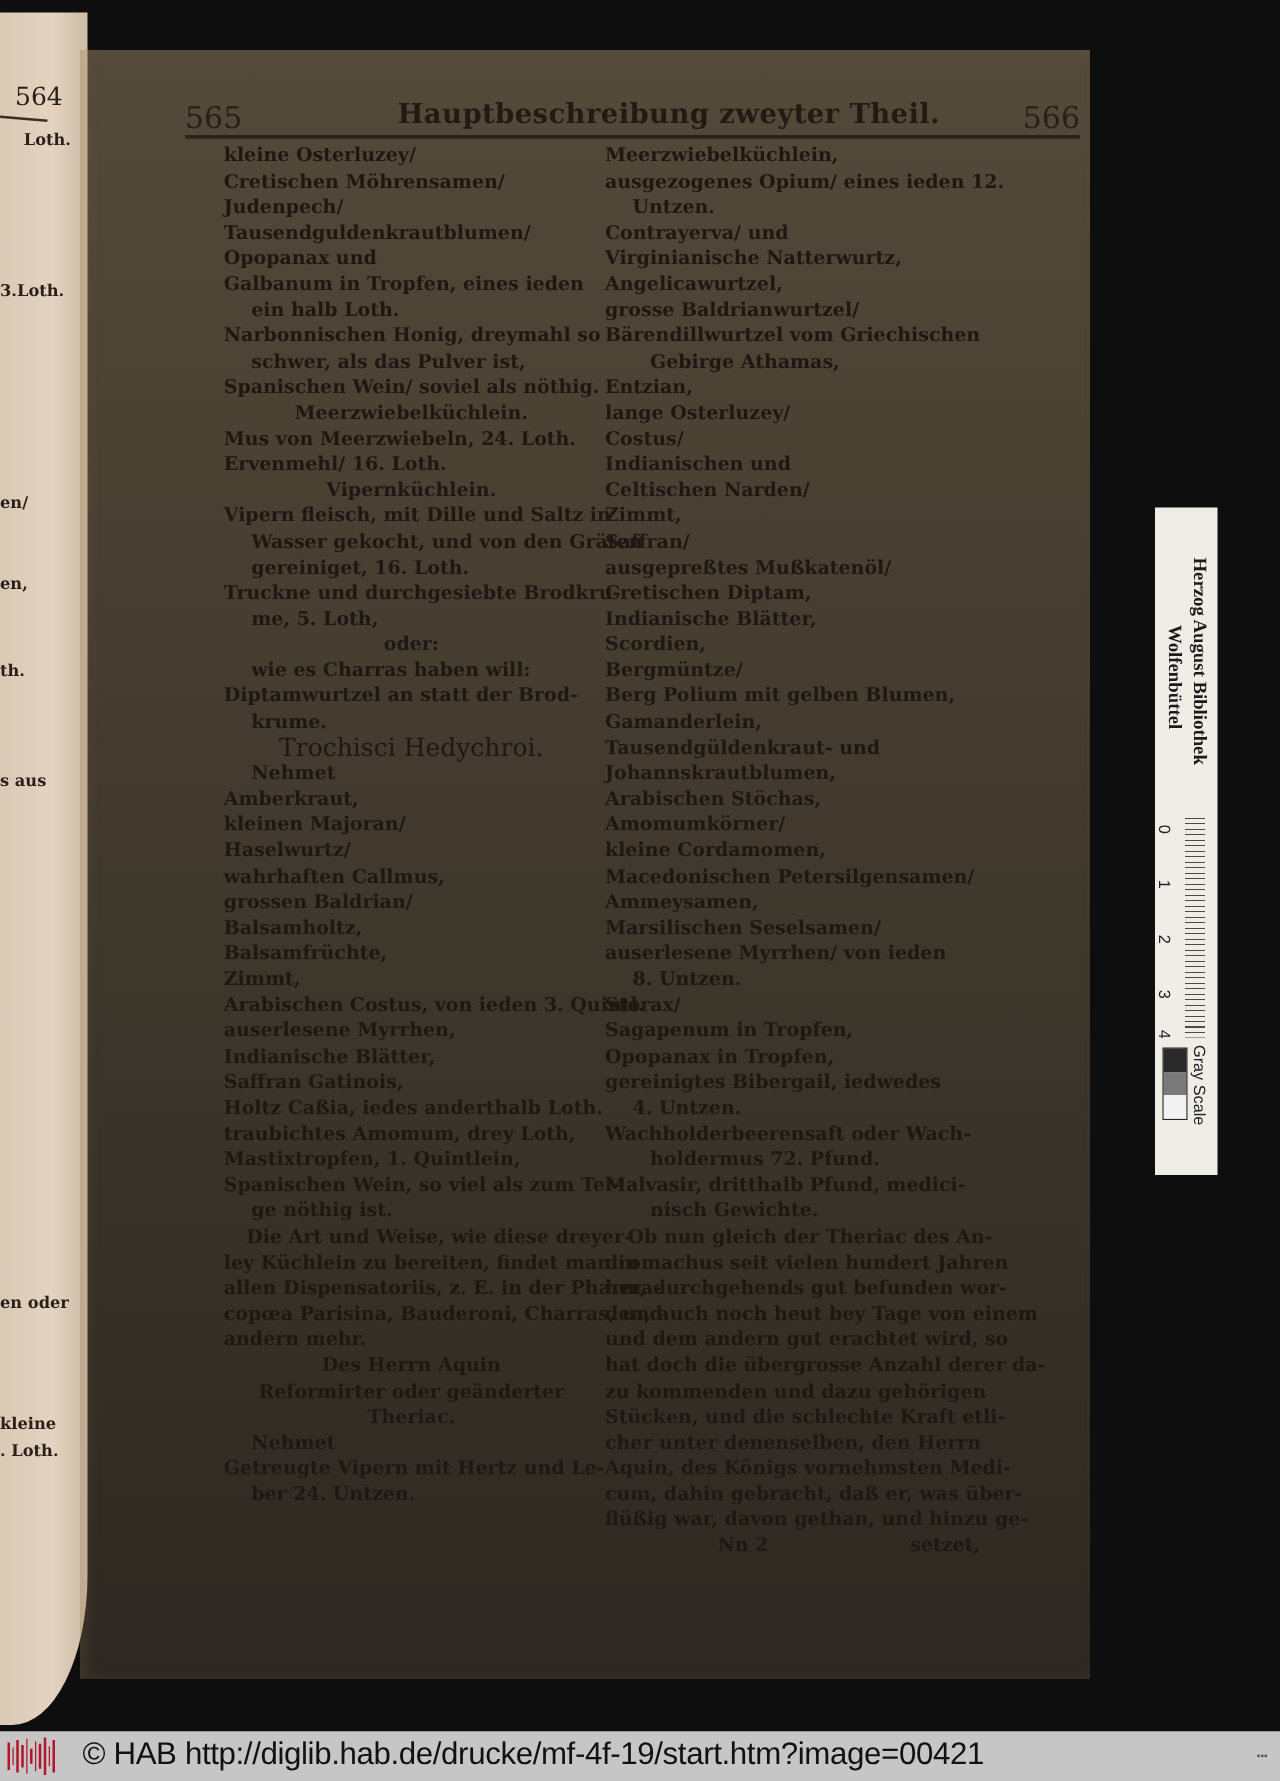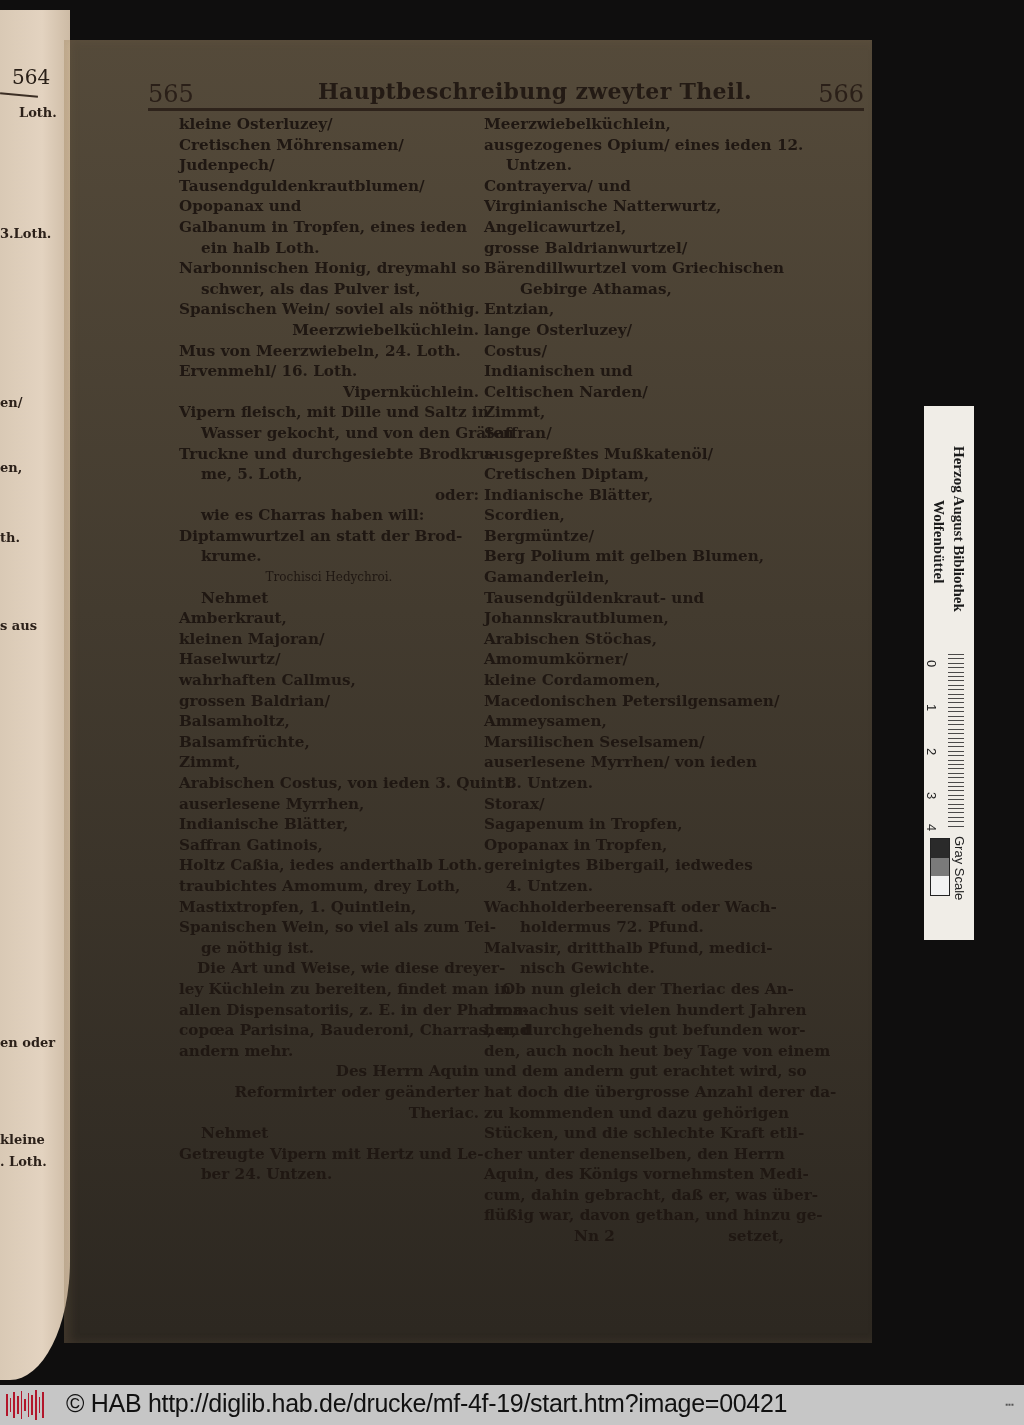--- a/index.html
+++ b/index.html
@@ -18,22 +18,22 @@
   .header .pl { position:absolute; left:0; top:4px; font-size:24px; color:#2a1f18; }
   .header .title { position:absolute; left:170px; top:2px; font-size:22px; color:#231a14; font-weight:bold; letter-spacing:.3px; }
   .header .pr { position:absolute; right:0; top:4px; font-size:24px; color:#2a1f18; }
   .header-rule { position:absolute; left:84px; top:68px; width:716px; height:3px; background:#2e231b; }
   .col { position:absolute; top:74px; width:300px; font-size:15.2px; line-height:20.6px; color:#1f1712; font-weight:bold; }
   .col.left { left:115px; }
   .col.right { left:420px; }
   .col .ln { white-space:nowrap; display:block; }
   .col .ind { padding-left:22px; }
   .col .ind2 { padding-left:36px; }
-  .col .ctr { text-align:right; }
-  .col .ctr-t { text-align:center; font-weight:normal; font-size:12px; }
+  .col .ctr { text-align:center; }
+  .col .ctr-t { text-align:center; font-weight:normal; font-size:20px; }
   .col .para-start { padding-left:18px; }
   .col .sig { position:relative; }
   .col .sig .mid { position:absolute; left:90px; }
   .col .sig .end { position:absolute; right:0; }
   .yellow { background:linear-gradient(180deg, rgba(214,186,140,.35), rgba(214,186,140,.15)); }
   .ruler { position:absolute; left:924px; top:406px; width:50px; height:534px; background:#f0ede7; }
   .ruler .lib { position:absolute; left:26px; top:40px; writing-mode:vertical-rl; font-size:15px; font-weight:bold; color:#1b1b1b; font-family:"Liberation Serif", serif; white-space:nowrap; }
   .ruler .lib2 { position:absolute; left:6px; top:94px; writing-mode:vertical-rl; font-size:15px; font-weight:bold; color:#1b1b1b; font-family:"Liberation Serif", serif; white-space:nowrap; }
   .ruler .ticks { position:absolute; left:24px; top:248px; width:16px; height:176px;
                   background:repeating-linear-gradient(180deg,#222 0 1px, transparent 1px 4.4px); opacity:.8; }
@@ -86,20 +86,21 @@
       <span class="ln ind">ein halb Loth.</span>
       <span class="ln ">Narbonnischen Honig, dreymahl so</span>
       <span class="ln ind">schwer, als das Pulver ist,</span>
       <span class="ln ">Spanischen Wein/ soviel als nöthig.</span>
       <span class="ln ctr">Meerzwiebelküchlein.</span>
       <span class="ln ">Mus von Meerzwiebeln, 24. Loth.</span>
       <span class="ln ">Ervenmehl/ 16. Loth.</span>
       <span class="ln ctr">Vipernküchlein.</span>
       <span class="ln ">Vipern fleisch, mit Dille und Saltz in</span>
       <span class="ln ind">Wasser gekocht, und von den Gräten</span>
+      <span class="ln ind">gereiniget, 16. Loth.</span>
       <span class="ln ">Truckne und durchgesiebte Brodkru-</span>
       <span class="ln ind">me, 5. Loth,</span>
       <span class="ln ctr">oder:</span>
       <span class="ln ind">wie es Charras haben will:</span>
       <span class="ln ">Diptamwurtzel an statt der Brod-</span>
       <span class="ln ind">krume.</span>
       <span class="ln ctr-t">Trochisci Hedychroi.</span>
       <span class="ln ind">Nehmet</span>
       <span class="ln ">Amberkraut,</span>
       <span class="ln ">kleinen Majoran/</span>

